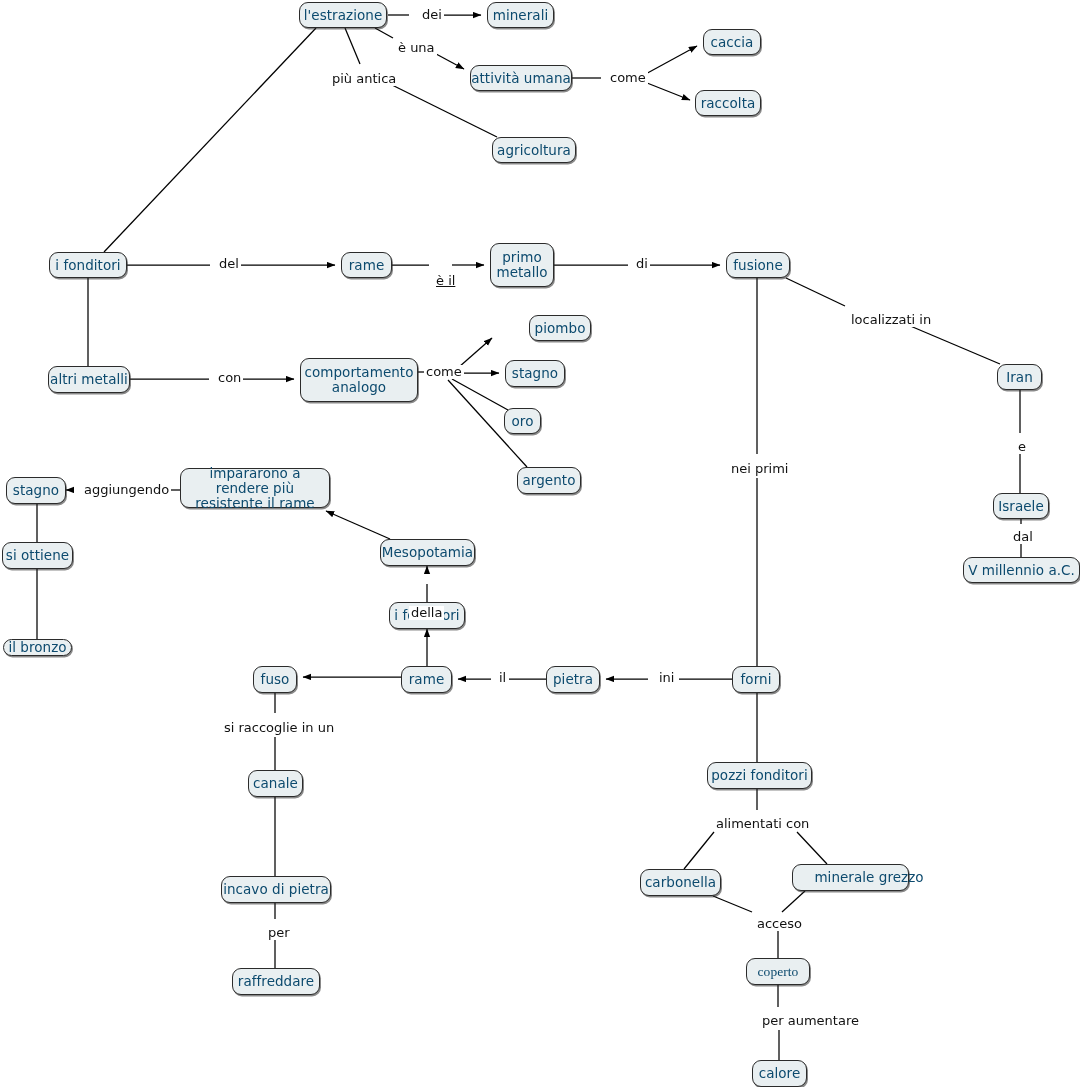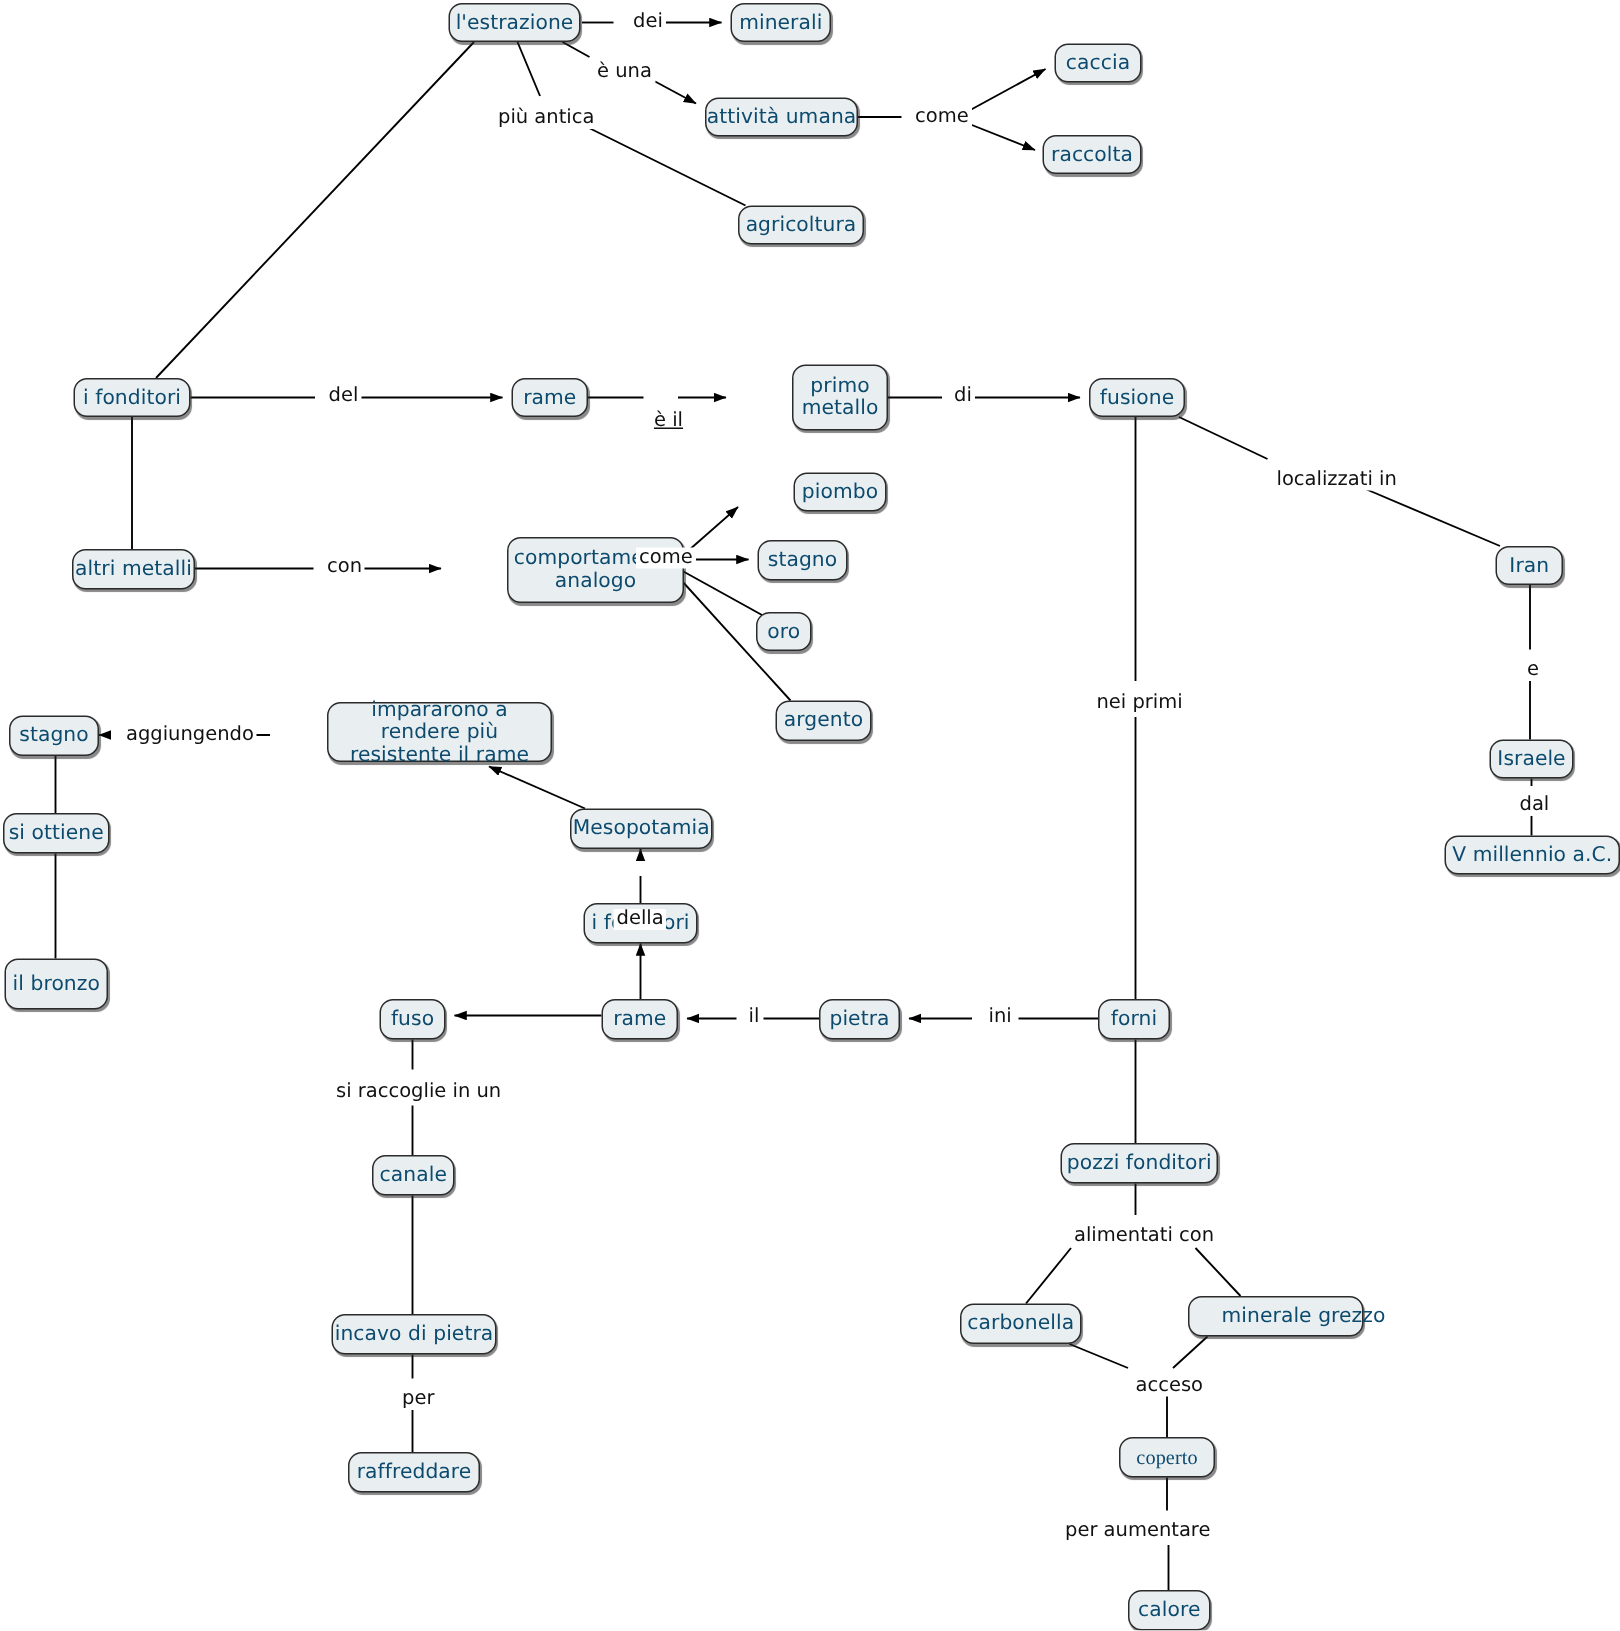--- a/index.html
+++ b/index.html
@@ -31,21 +31,21 @@
     justify-content:center;
     text-align:center;
     color:#0c4a6e;
     font-size:13.5px;
     line-height:15px;
     letter-spacing:0.05px;
     box-shadow:1px 1.5px 0.5px rgba(40,40,40,0.55);
     white-space:nowrap;
     padding:0 7px;
   }
-  .node.two-line{ white-space:normal; line-height:15px;margin-left:38px; }
+  .node.two-line{ white-space:normal; line-height:15px; }
   .elabel{
     position:absolute;
     color:#111111;
     font-size:13px;
     line-height:14px;
     background:#ffffff;
     white-space:nowrap;
     padding:0 2px;
     text-align:center;
   }
@@ -173,21 +173,21 @@
       <div class="node" style="left: 488px; top: 315px; width: 62px; height: 26px; margin-left: 41px;">piombo</div>
       <div class="node" style="left: 505px; top: 360px; width: 60px; height: 27px;">stagno</div>
       <div class="node" style="left: 504px; top: 408px; width: 37px; height: 26px;">oro</div>
       <div class="node" style="left: 517px; top: 467px; width: 64px; height: 27px;">argento</div>
       <div class="node" style="left: 997px; top: 364px; width: 45px; height: 26px;">Iran</div>
       <div class="node" style="left: 993px; top: 493px; width: 56px; height: 26px;">Israele</div>
       <div class="node" style="left: 963px; top: 557px; width: 117px; height: 26px;">V millennio a.C.</div>
       <div class="node" style="left: 6px; top: 477px; width: 60px; height: 27px;">stagno</div>
       <div class="node two-line" style="left: 180px; top: 468px; width: 150px; height: 40px;">impararono a rendere più resistente il rame</div>
       <div class="node" style="left: 2px; top: 542px; width: 71px; height: 27px;">si ottiene</div>
-      <div class="node" style="left: 3px; top: 639px; width: 69px; height: 34px;">il bronzo</div>
+      <div class="node" style="left: 3px; top: 639px; width: 69px; height: 17px;">il bronzo</div>
       <div class="node" style="left: 380px; top: 539px; width: 95px; height: 27px;">Mesopotamia</div>
       <div class="node" style="left: 389px; top: 602px; width: 76px; height: 27px;">i fonditori</div>
       <div class="node" style="left: 253px; top: 666px; width: 44px; height: 27px;">fuso</div>
       <div class="node" style="left: 401px; top: 666px; width: 51px; height: 27px;">rame</div>
       <div class="node" style="left: 546px; top: 666px; width: 54px; height: 27px;">pietra</div>
       <div class="node" style="left: 732px; top: 666px; width: 48px; height: 27px;">forni</div>
       <div class="node" style="left: 248px; top: 770px; width: 55px; height: 27px;">canale</div>
       <div class="node" style="left: 707px; top: 762px; width: 105px; height: 27px;">pozzi fonditori</div>
       <div class="node" style="left: 640px; top: 869px; width: 81px; height: 27px;">carbonella</div>
       <div class="node" style="left: 792px; top: 864px; width: 117px; height: 27px; padding-left: 44px;">minerale grezzo</div>
@@ -211,16 +211,16 @@
       <div class="elabel" style="left: 1016px; top: 440px;">e</div>
       <div class="elabel" style="left: 82px; top: 483px;">aggiungendo</div>
       <div class="elabel" style="left: 1011px; top: 530px;">dal</div>
       <div class="elabel" style="left: 409px; top: 606px;">della</div>
       <div class="elabel" style="left: 497px; top: 671px;">il</div>
       <div class="elabel" style="left: 657px; top: 671px;">ini</div>
       <div class="elabel" style="left: 222px; top: 721px;">si raccoglie in un</div>
       <div class="elabel" style="left: 714px; top: 817px;">alimentati con</div>
       <div class="elabel" style="left: 755px; top: 917px;">acceso</div>
       <div class="elabel" style="left: 266px; top: 926px;">per</div>
-      <div class="elabel" style="left: 708px; top: 1014px;">per aumentare</div>
+      <div class="elabel" style="left: 760px; top: 1014px;">per aumentare</div>
     </div>
 
 </div>
 
 </body></html>

